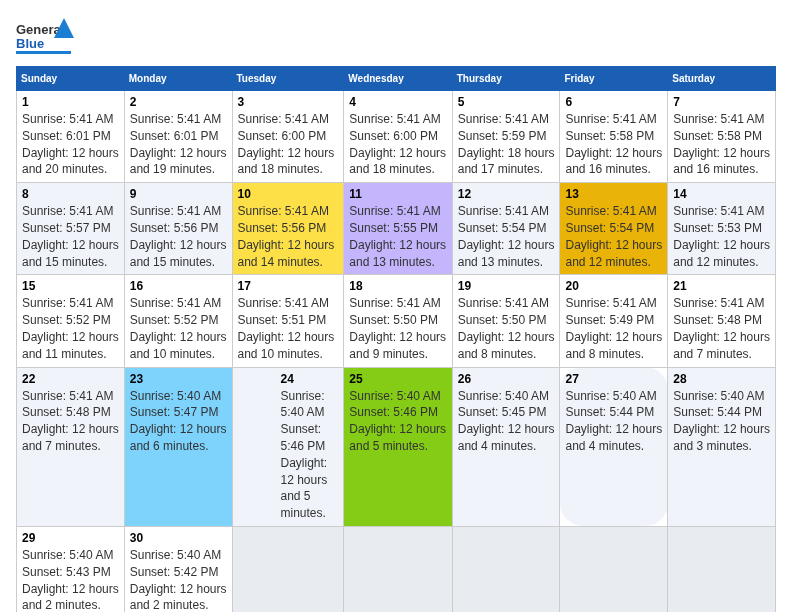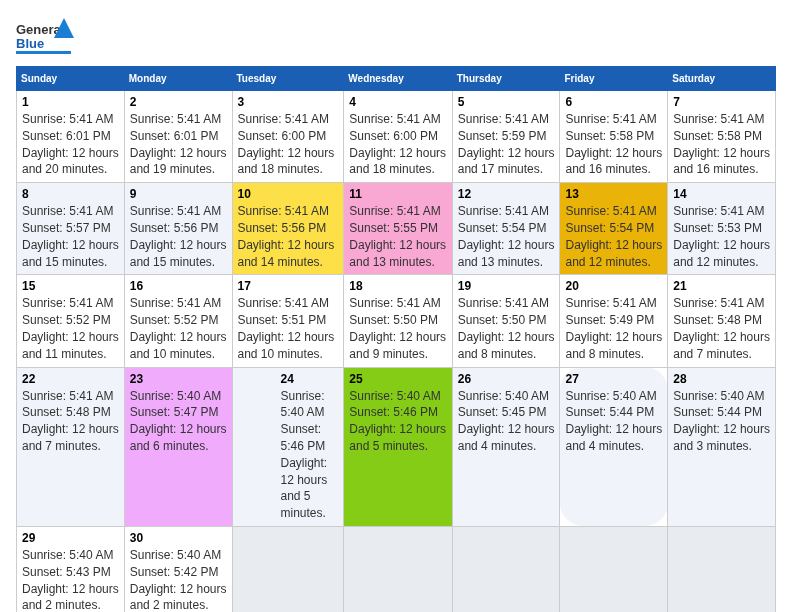--- a/index.html
+++ b/index.html
@@ -145,21 +145,21 @@
           <span>Sunrise: 5:41 AM</span><br>
           <span>Sunset: 6:00 PM</span><br>
           <span>Daylight: 12 hours and 18 minutes.</span>
         </div>
       </td>
         <td>
         <span class="day-number">5</span>
         <div class="day-info">
           <span>Sunrise: 5:41 AM</span><br>
           <span>Sunset: 5:59 PM</span><br>
-          <span>Daylight: 12 hours and 17 minutes.</span>
+          <span>Daylight: 18 hours and 17 minutes.</span>
         </div>
       </td>
         <td>
         <span class="day-number">6</span>
         <div class="day-info">
           <span>Sunrise: 5:41 AM</span><br>
           <span>Sunset: 5:58 PM</span><br>
           <span>Daylight: 12 hours and 16 minutes.</span>
         </div>
       </td>
@@ -190,21 +190,21 @@
         </div>
       </td>
         <td style="background: #fde047;">
         <span class="day-number">10</span>
         <div class="day-info">
           <span>Sunrise: 5:41 AM</span><br>
           <span>Sunset: 5:56 PM</span><br>
           <span>Daylight: 12 hours and 14 minutes.</span>
         </div>
       </td>
-        <td style="background: #f9a8d4; margin-top: 40px;">
+        <td style="background: #c4b5fd; margin-top: 40px;">
         <span class="day-number">11</span>
         <div class="day-info">
           <span>Sunrise: 5:41 AM</span><br>
           <span>Sunset: 5:55 PM</span><br>
           <span>Daylight: 12 hours and 13 minutes.</span>
         </div>
       </td>
         <td style="background: rgb(240, 244, 250);">
         <span class="day-number">12</span>
         <div class="day-info">
@@ -290,21 +290,21 @@
       </tr>
       <tr>
         <td style="background: rgb(240, 244, 250);">
         <span class="day-number">22</span>
         <div class="day-info">
           <span>Sunrise: 5:41 AM</span><br>
           <span>Sunset: 5:48 PM</span><br>
           <span>Daylight: 12 hours and 7 minutes.</span>
         </div>
       </td>
-        <td style="background: #f0abfc; margin-left: 20px;">
+        <td style="background: #7dd3fc; margin-left: 20px;">
         <span class="day-number">23</span>
         <div class="day-info">
           <span>Sunrise: 5:40 AM</span><br>
           <span>Sunset: 5:47 PM</span><br>
           <span>Daylight: 12 hours and 6 minutes.</span>
         </div>
       </td>
         <td style="background: rgb(240, 244, 250); padding-left: 48px;">
         <span class="day-number">24</span>
         <div class="day-info">

